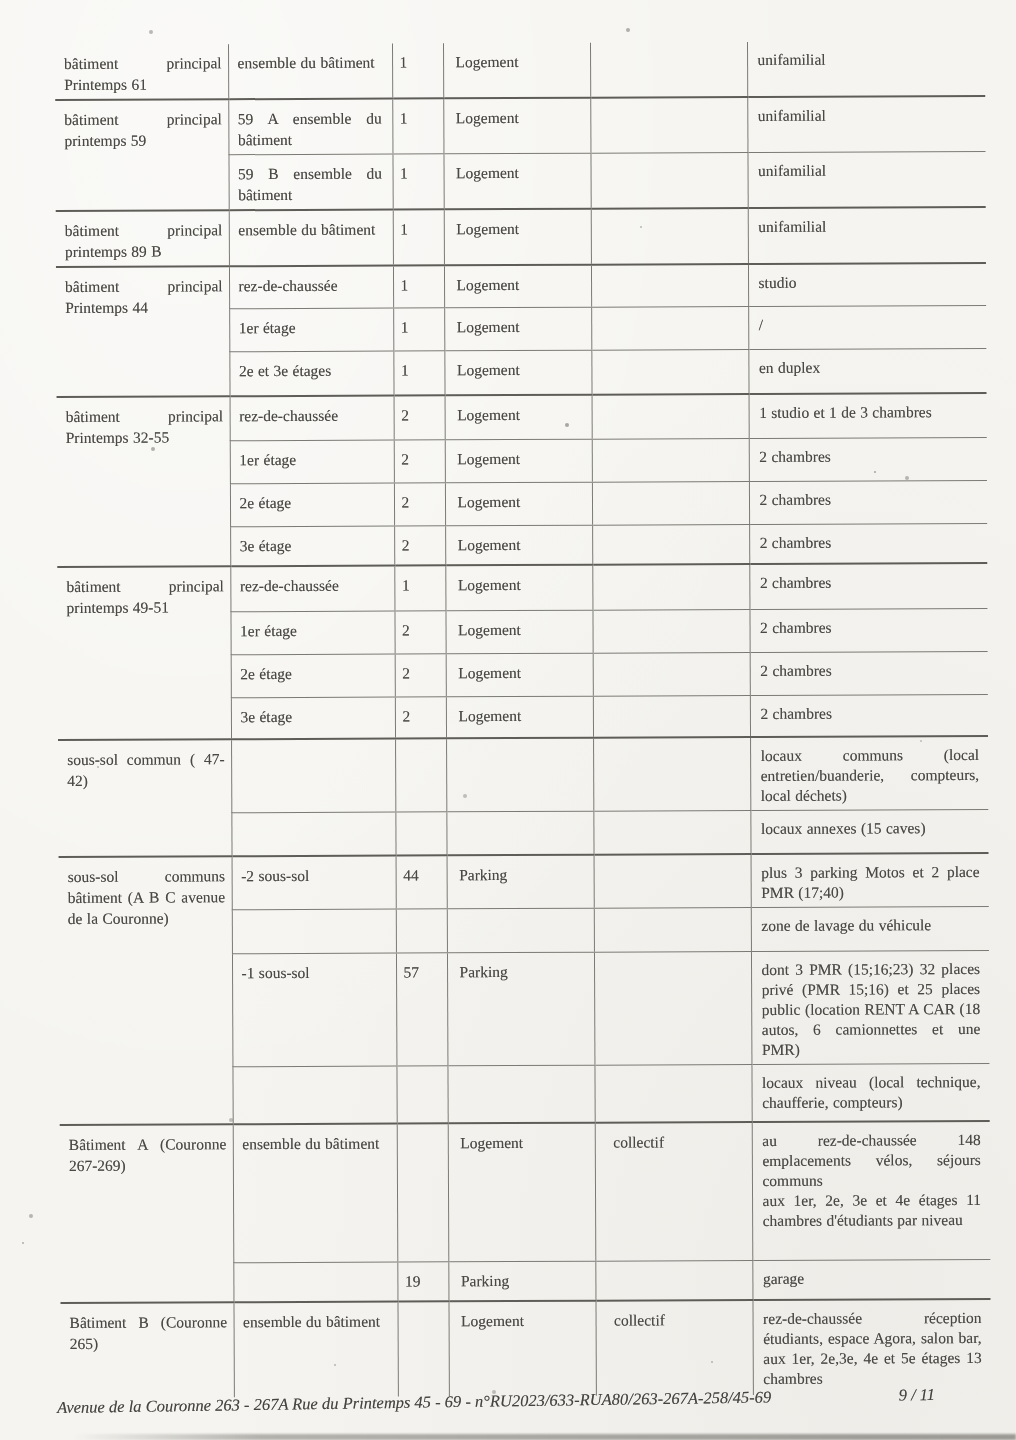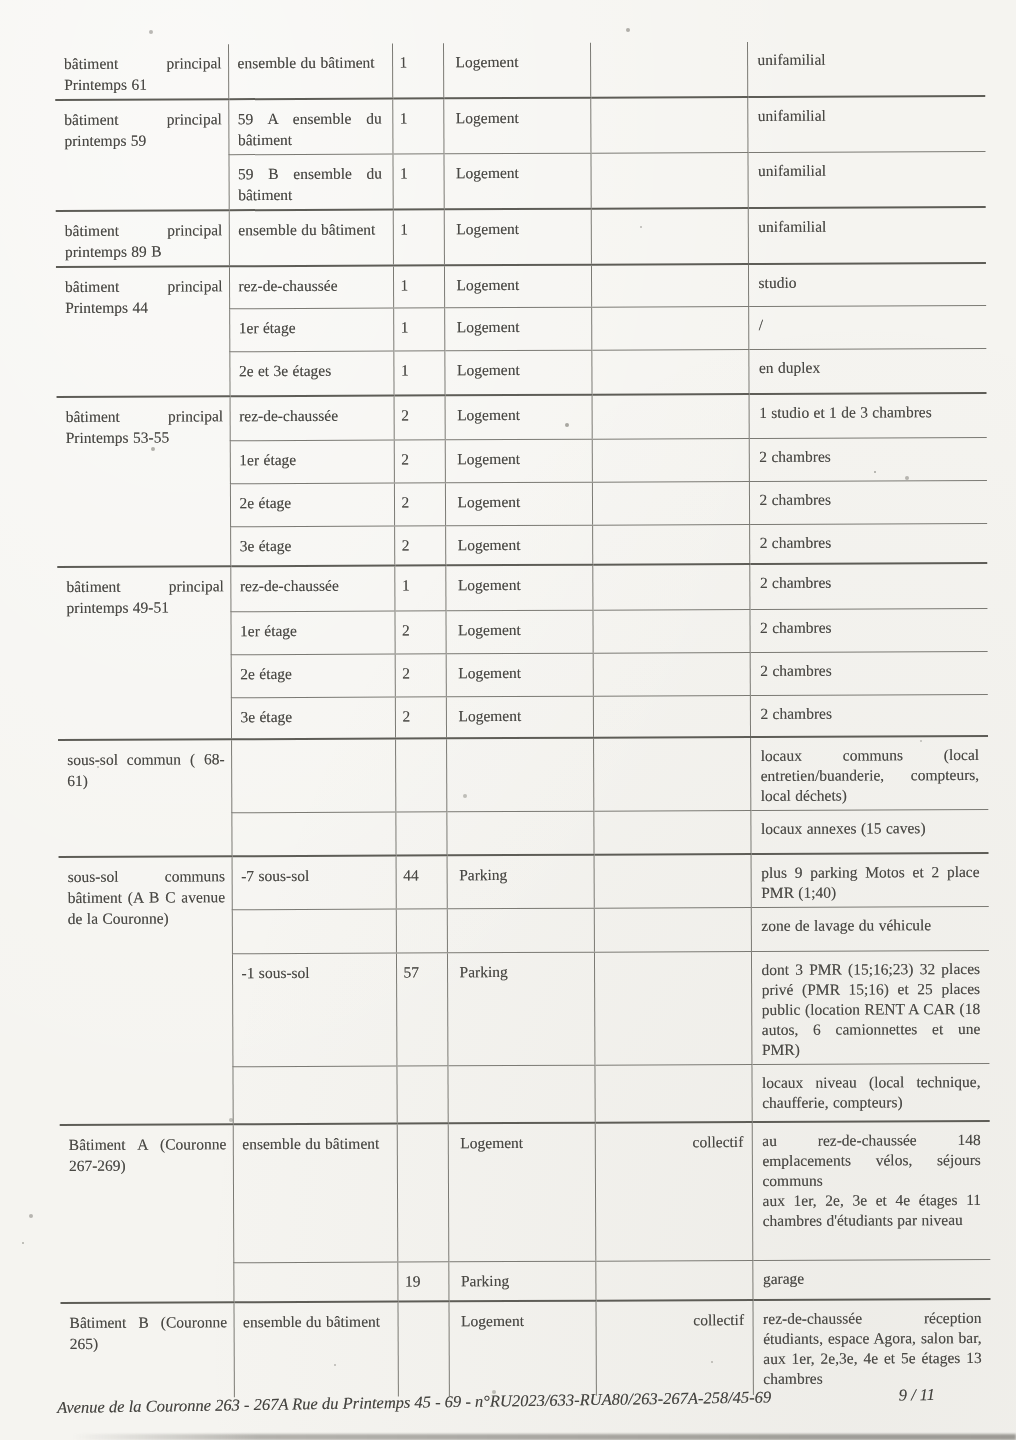--- a/index.html
+++ b/index.html
@@ -42,21 +42,21 @@
     border-bottom:1px solid var(--line);
     overflow:hidden;
     word-spacing:.5px;
   }
   tr.sec td{border-bottom:2px solid var(--line-dark);}
   .c1{padding-left:9px;padding-right:6px;text-align:justify;border-bottom:2px solid var(--line-dark);}
   .c2,.c3,.c4,.c5,.c6{border-left:1px solid var(--line);}
   .c2{padding-right:10px;text-align:justify;margin-left:8px;}
   .c3{padding-left:7px;text-align:left;}
   .c4{padding-left:12px;text-align:left;}
-  .c5{padding-left:0;text-align:right;}
+  .c5{padding-left:18px;text-align:left;}
   .c6{padding-left:10px;padding-right:9px;text-align:justify;white-space:pre-line;line-height:20px;}
   tr.last td{border-bottom:none;}
   .footer{
     position:absolute;left:57px;top:1398px;width:878px;
     display:flex;justify-content:space-between;align-items:baseline;
     font-style:italic;font-size:16.5px;font-weight:500;
     color:#454440;text-shadow:0 0 .6px rgba(69,68,64,.5);
     transform:rotate(-0.85deg);transform-origin:0 0;
   }
   .scan-edge{
@@ -153,21 +153,21 @@
       </tr>
       <tr class="sec" style="height:45px">
         <td class="c2">2e et 3e étages</td>
         <td class="c3">1</td>
         <td class="c4">Logement</td>
         <td class="c5"></td>
         <td class="c6">en duplex</td>
       </tr>
 
       <tr style="height:44px">
-        <td class="c1" rowspan="4">bâtiment principal Printemps 53-55</td>
+        <td class="c1" rowspan="4">bâtiment principal Printemps 32-55</td>
         <td class="c2">rez-de-chaussée</td>
         <td class="c3">2</td>
         <td class="c4">Logement</td>
         <td class="c5"></td>
         <td class="c6">1 studio et 1 de 3 chambres</td>
       </tr>
       <tr style="height:43px">
         <td class="c2">1er étage</td>
         <td class="c3">2</td>
         <td class="c4">Logement</td>
@@ -213,42 +213,42 @@
       </tr>
       <tr class="sec" style="height:42px">
         <td class="c2">3e étage</td>
         <td class="c3">2</td>
         <td class="c4">Logement</td>
         <td class="c5"></td>
         <td class="c6">2 chambres</td>
       </tr>
 
       <tr style="height:67px">
-        <td class="c1" rowspan="2">sous-sol commun ( 68-61)</td>
+        <td class="c1" rowspan="2">sous-sol commun ( 47-42)</td>
         <td class="c2"></td>
         <td class="c3"></td>
         <td class="c4"></td>
         <td class="c5"></td>
         <td class="c6">locaux communs (local entretien/buanderie, compteurs, local déchets)</td>
       </tr>
       <tr class="sec" style="height:43px">
         <td class="c2"></td>
         <td class="c3"></td>
         <td class="c4"></td>
         <td class="c5"></td>
         <td class="c6">locaux annexes (15 caves)</td>
       </tr>
 
       <tr style="height:43px">
         <td class="c1" rowspan="4">sous-sol communs bâtiment (A B C avenue de la Couronne)</td>
-        <td class="c2">-7 sous-sol</td>
+        <td class="c2">-2 sous-sol</td>
         <td class="c3">44</td>
         <td class="c4">Parking</td>
         <td class="c5"></td>
-        <td class="c6">plus 9 parking Motos et 2 place PMR (1;40)</td>
+        <td class="c6">plus 3 parking Motos et 2 place PMR (17;40)</td>
       </tr>
       <tr style="height:44px">
         <td class="c2"></td>
         <td class="c3"></td>
         <td class="c4"></td>
         <td class="c5"></td>
         <td class="c6">zone de lavage du véhicule</td>
       </tr>
       <tr style="height:113px">
         <td class="c2">-1 sous-sol</td>

